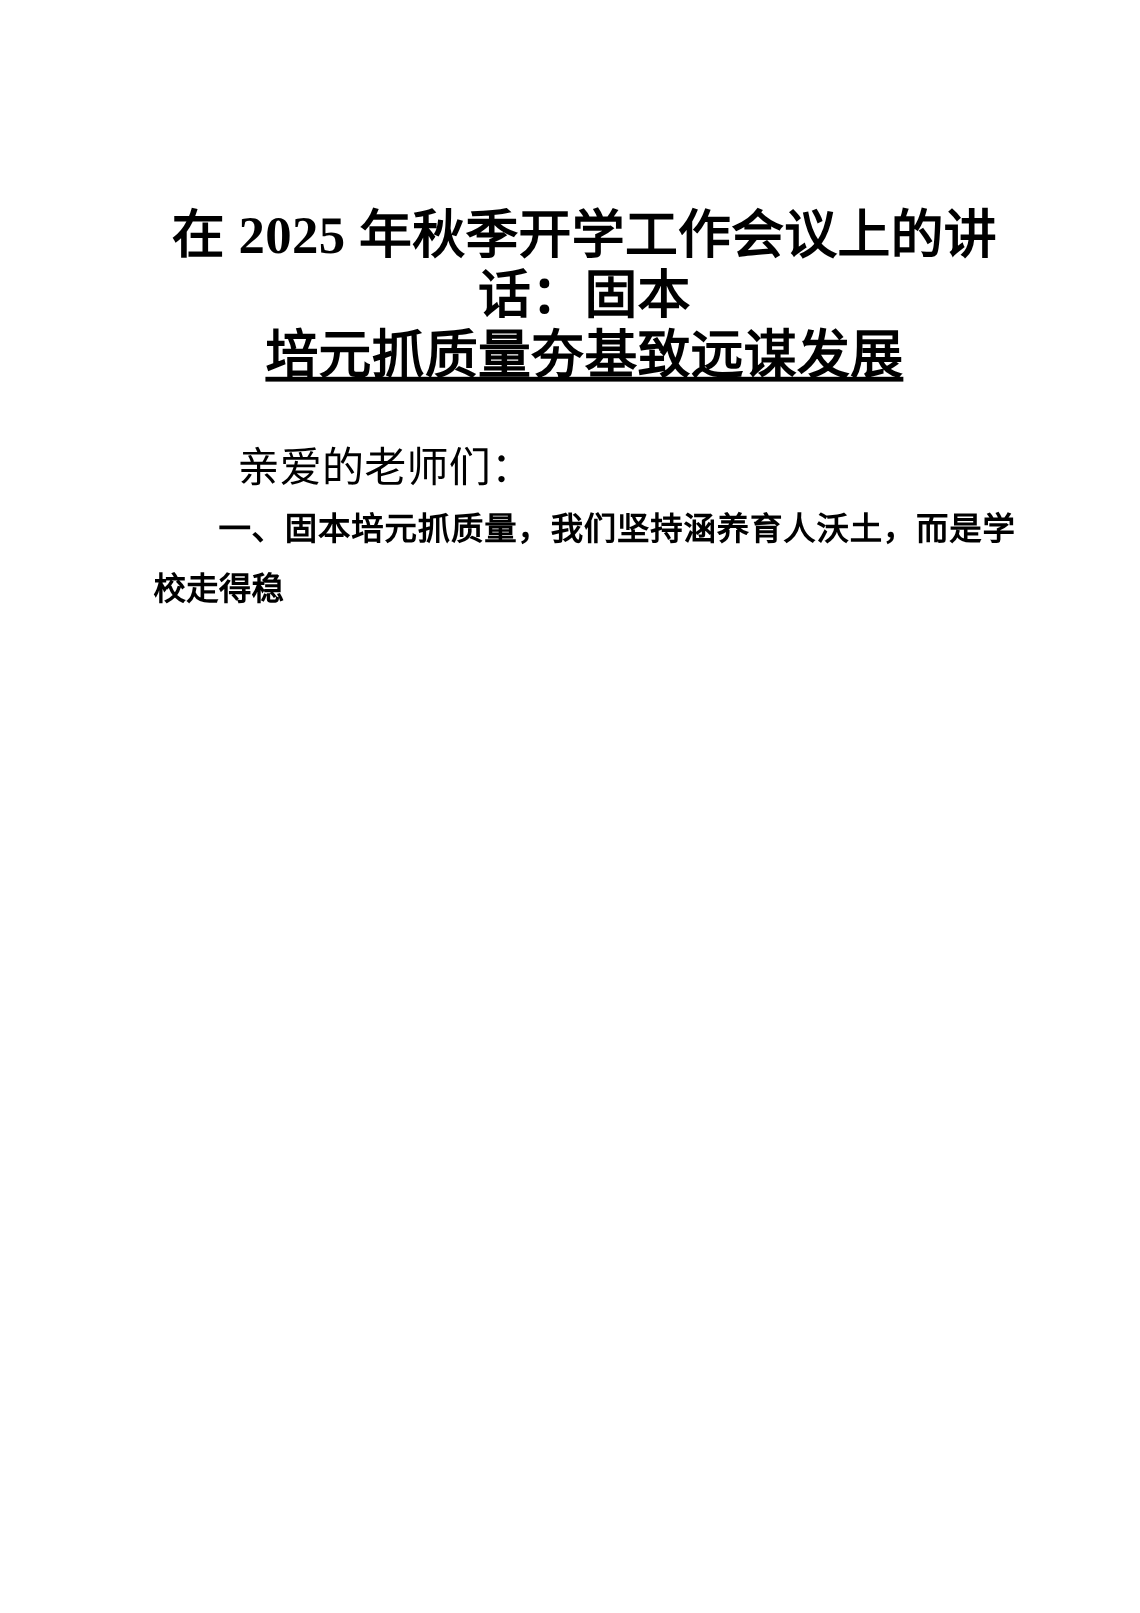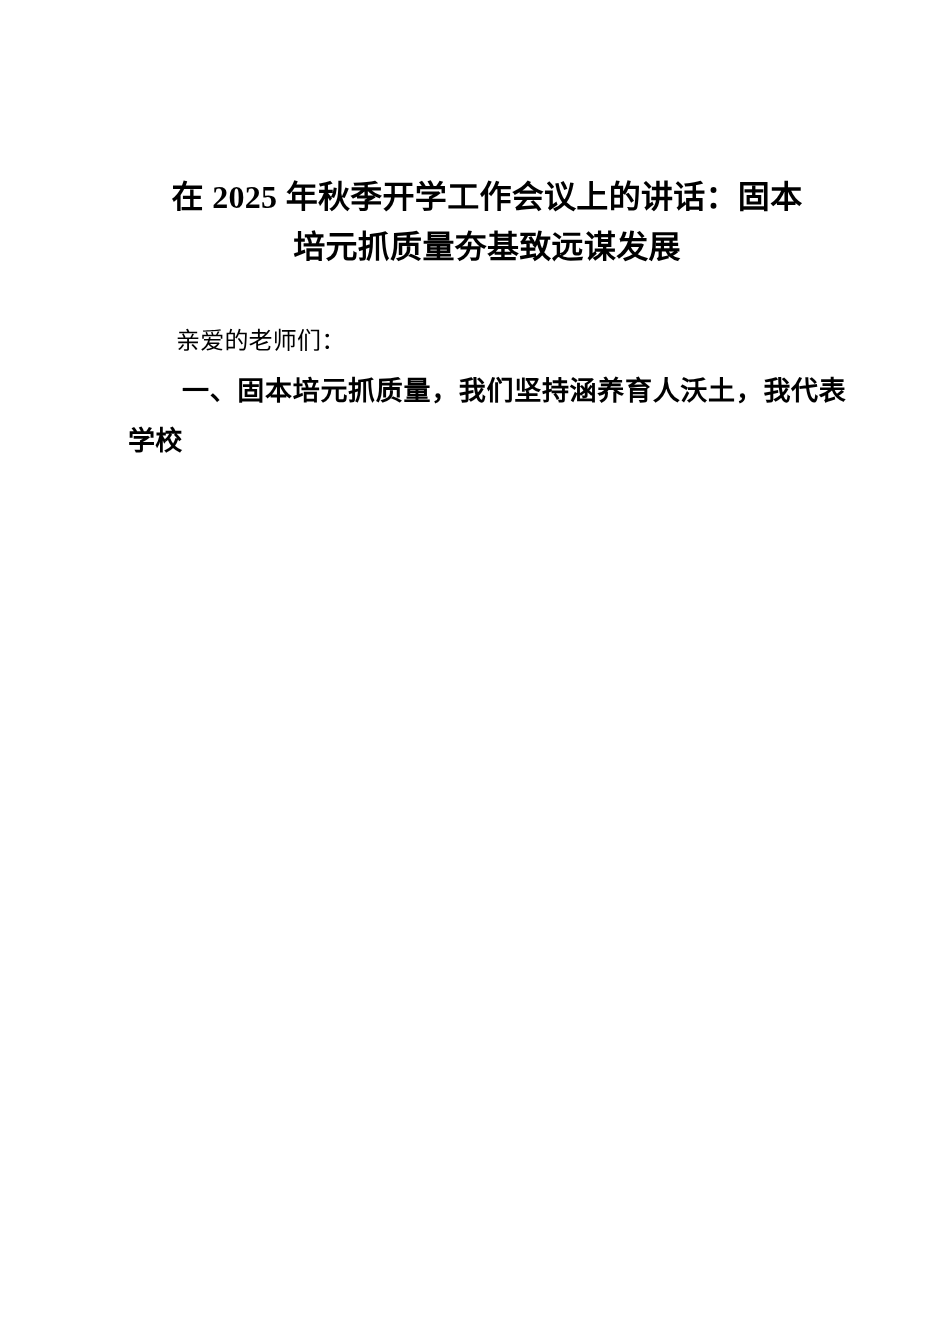--- a/index.html
+++ b/index.html
@@ -23,33 +23,33 @@
     position: absolute;
     left: 128px;
     top: 172px;
     width: 718px;
   }
 
   
   .doc-title {
     font-family: "Liberation Serif", "DejaVu Serif", serif;
     font-weight: bold;
-    font-size: 32px;
+    font-size: 44px;
     line-height: 50px;
     color: #000000;
     text-align: center;
     letter-spacing: 0.3px;
     margin: 0;
     padding: 0 2px;
   }
 
   
   .para {
     font-family: "Liberation Serif", "DejaVu Serif", serif;
-    font-size: 24px;
+    font-size: 35px;
     line-height: 50px;
     color: #000000;
     text-align: justify;
     text-justify: inter-ideograph;
     text-indent: 2em;
     margin: 0;
     letter-spacing: 0.2px;
   }
 
   .salutation {
@@ -75,23 +75,23 @@
   }
 </style>
 </head>
 <body>
 
 <div class="page">
   <div class="doc-body">
 
     <h1 class="doc-title">
         <span style="display: block;">在 2025 年秋季开学工作会议上的讲话：固本</span>
-        <span style="display: block;">培元抓质量夯基致远谋发展</span>
+        <span style="display: block; text-decoration: underline;">培元抓质量夯基致远谋发展</span>
       </h1>
 
     <p class="para salutation para-gap-top">亲爱的老师们：</p>
 
 
 
-    <p class="section-heading">一、固本培元抓质量，我们坚持涵养育人沃土，我代表学校</p>
+    <p class="section-heading">一、固本培元抓质量，我们坚持涵养育人沃土，而是学校走得稳</p>
 
   </div>
 </div>
 
 </body></html>

